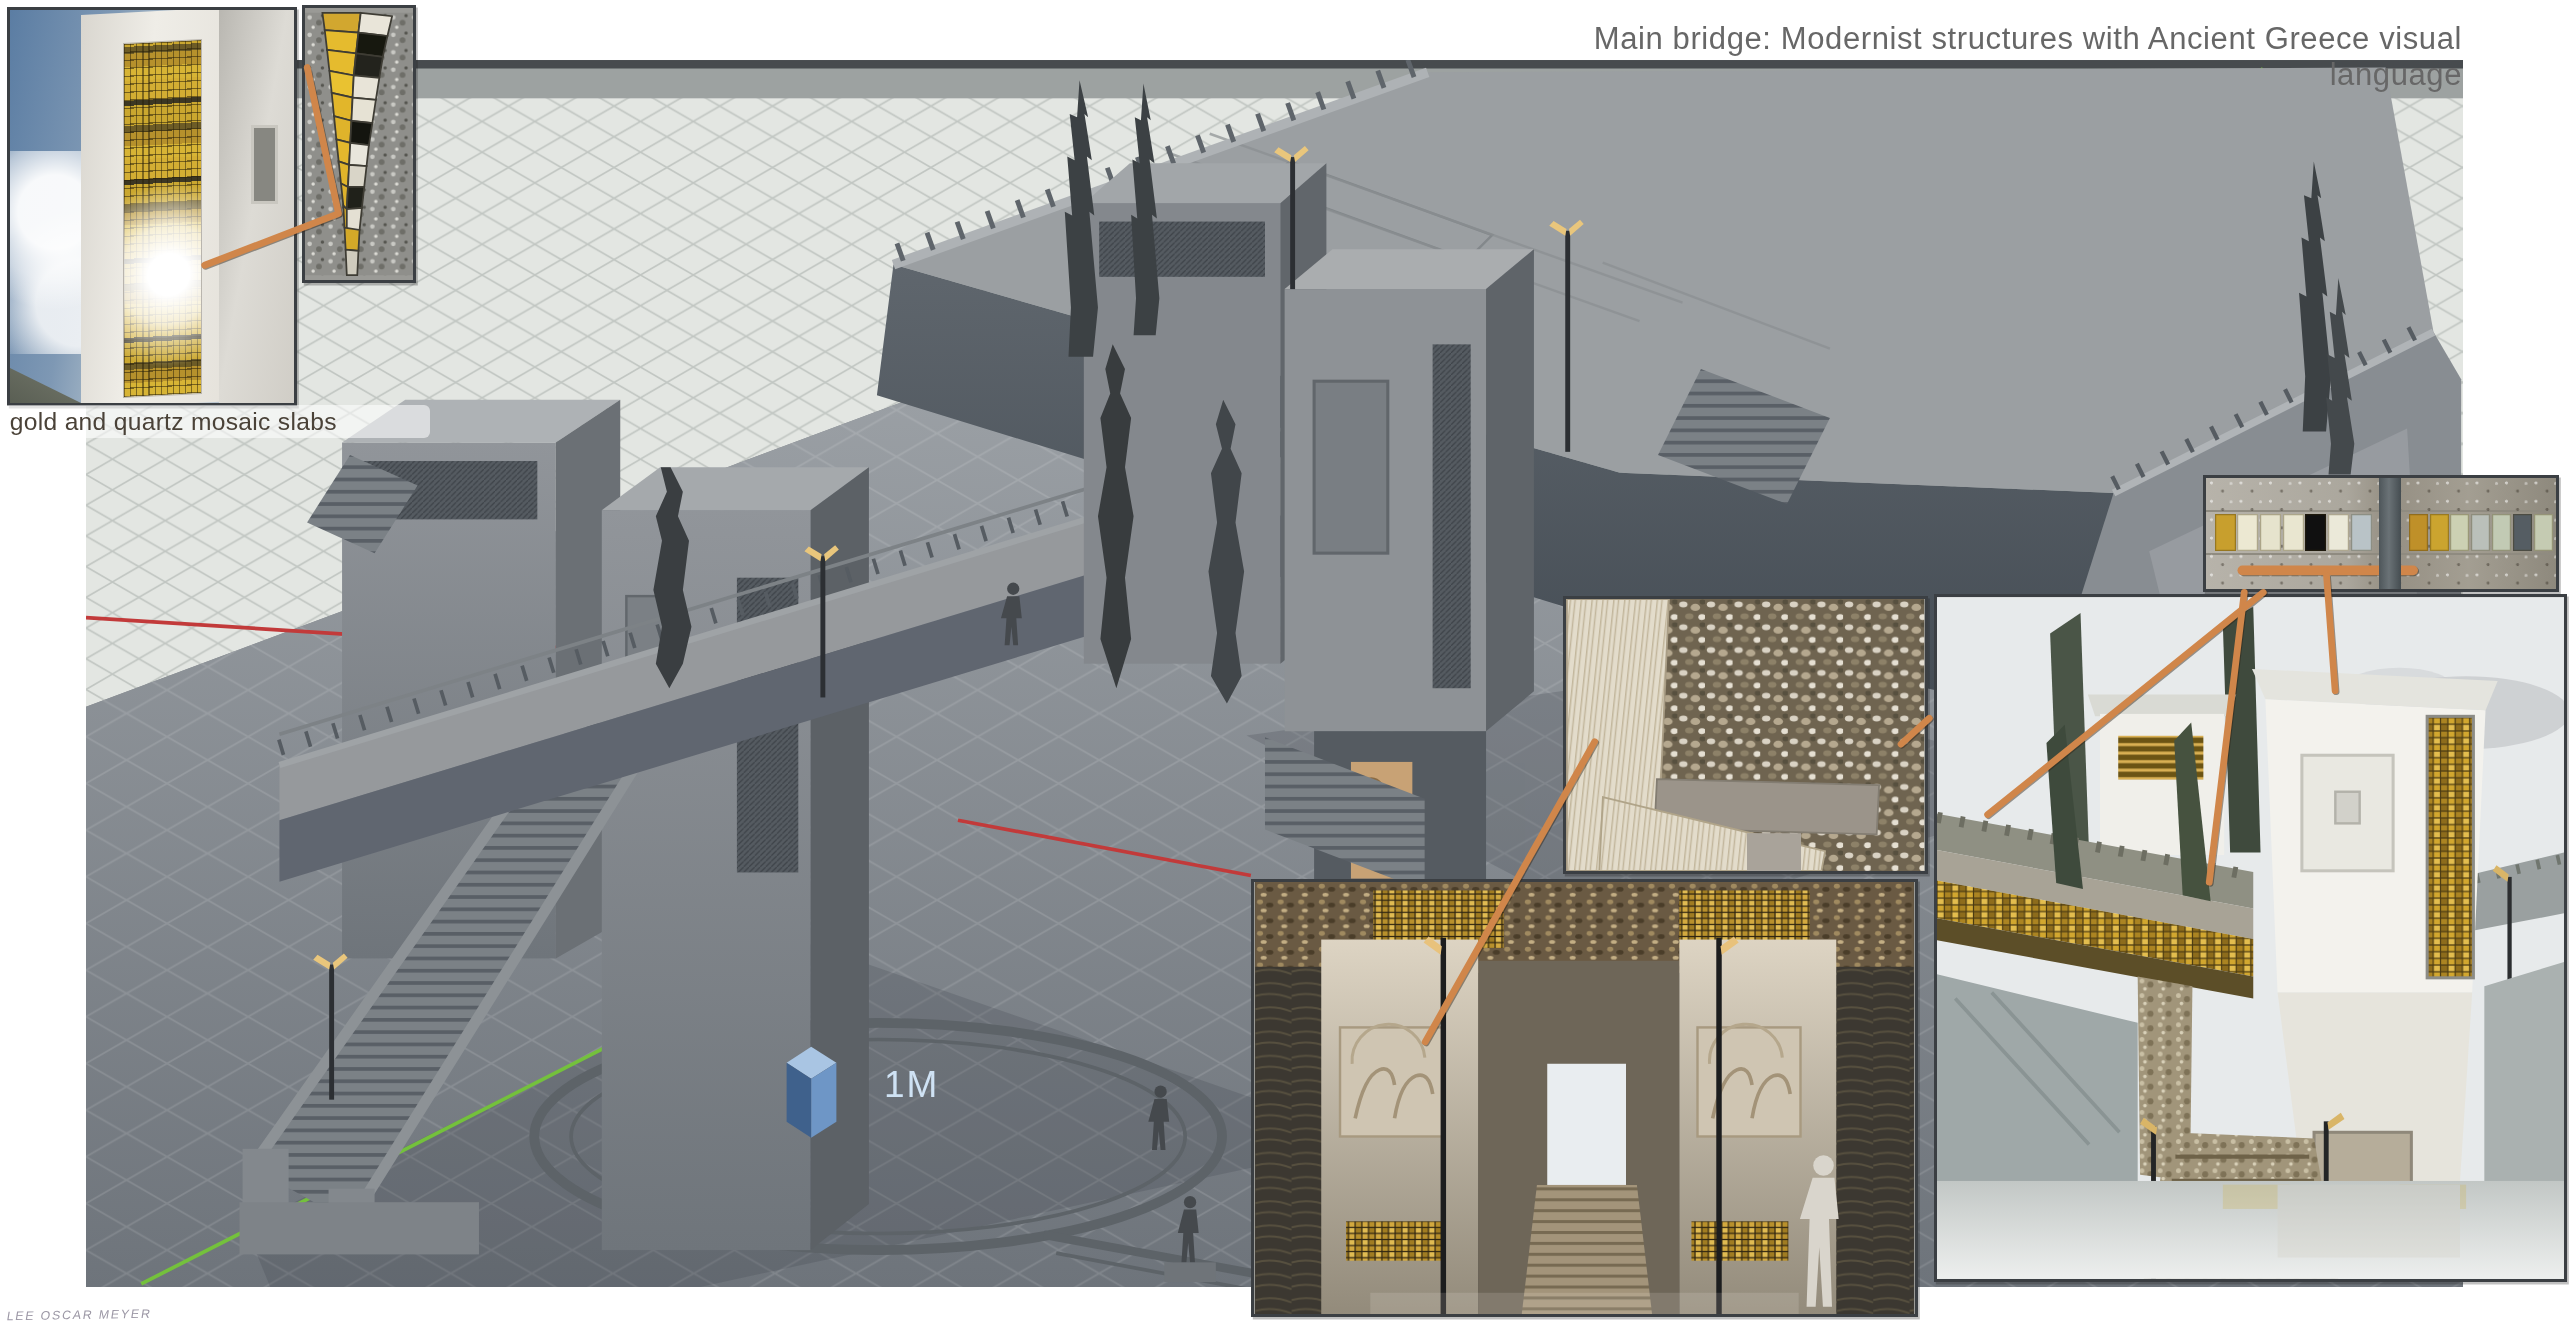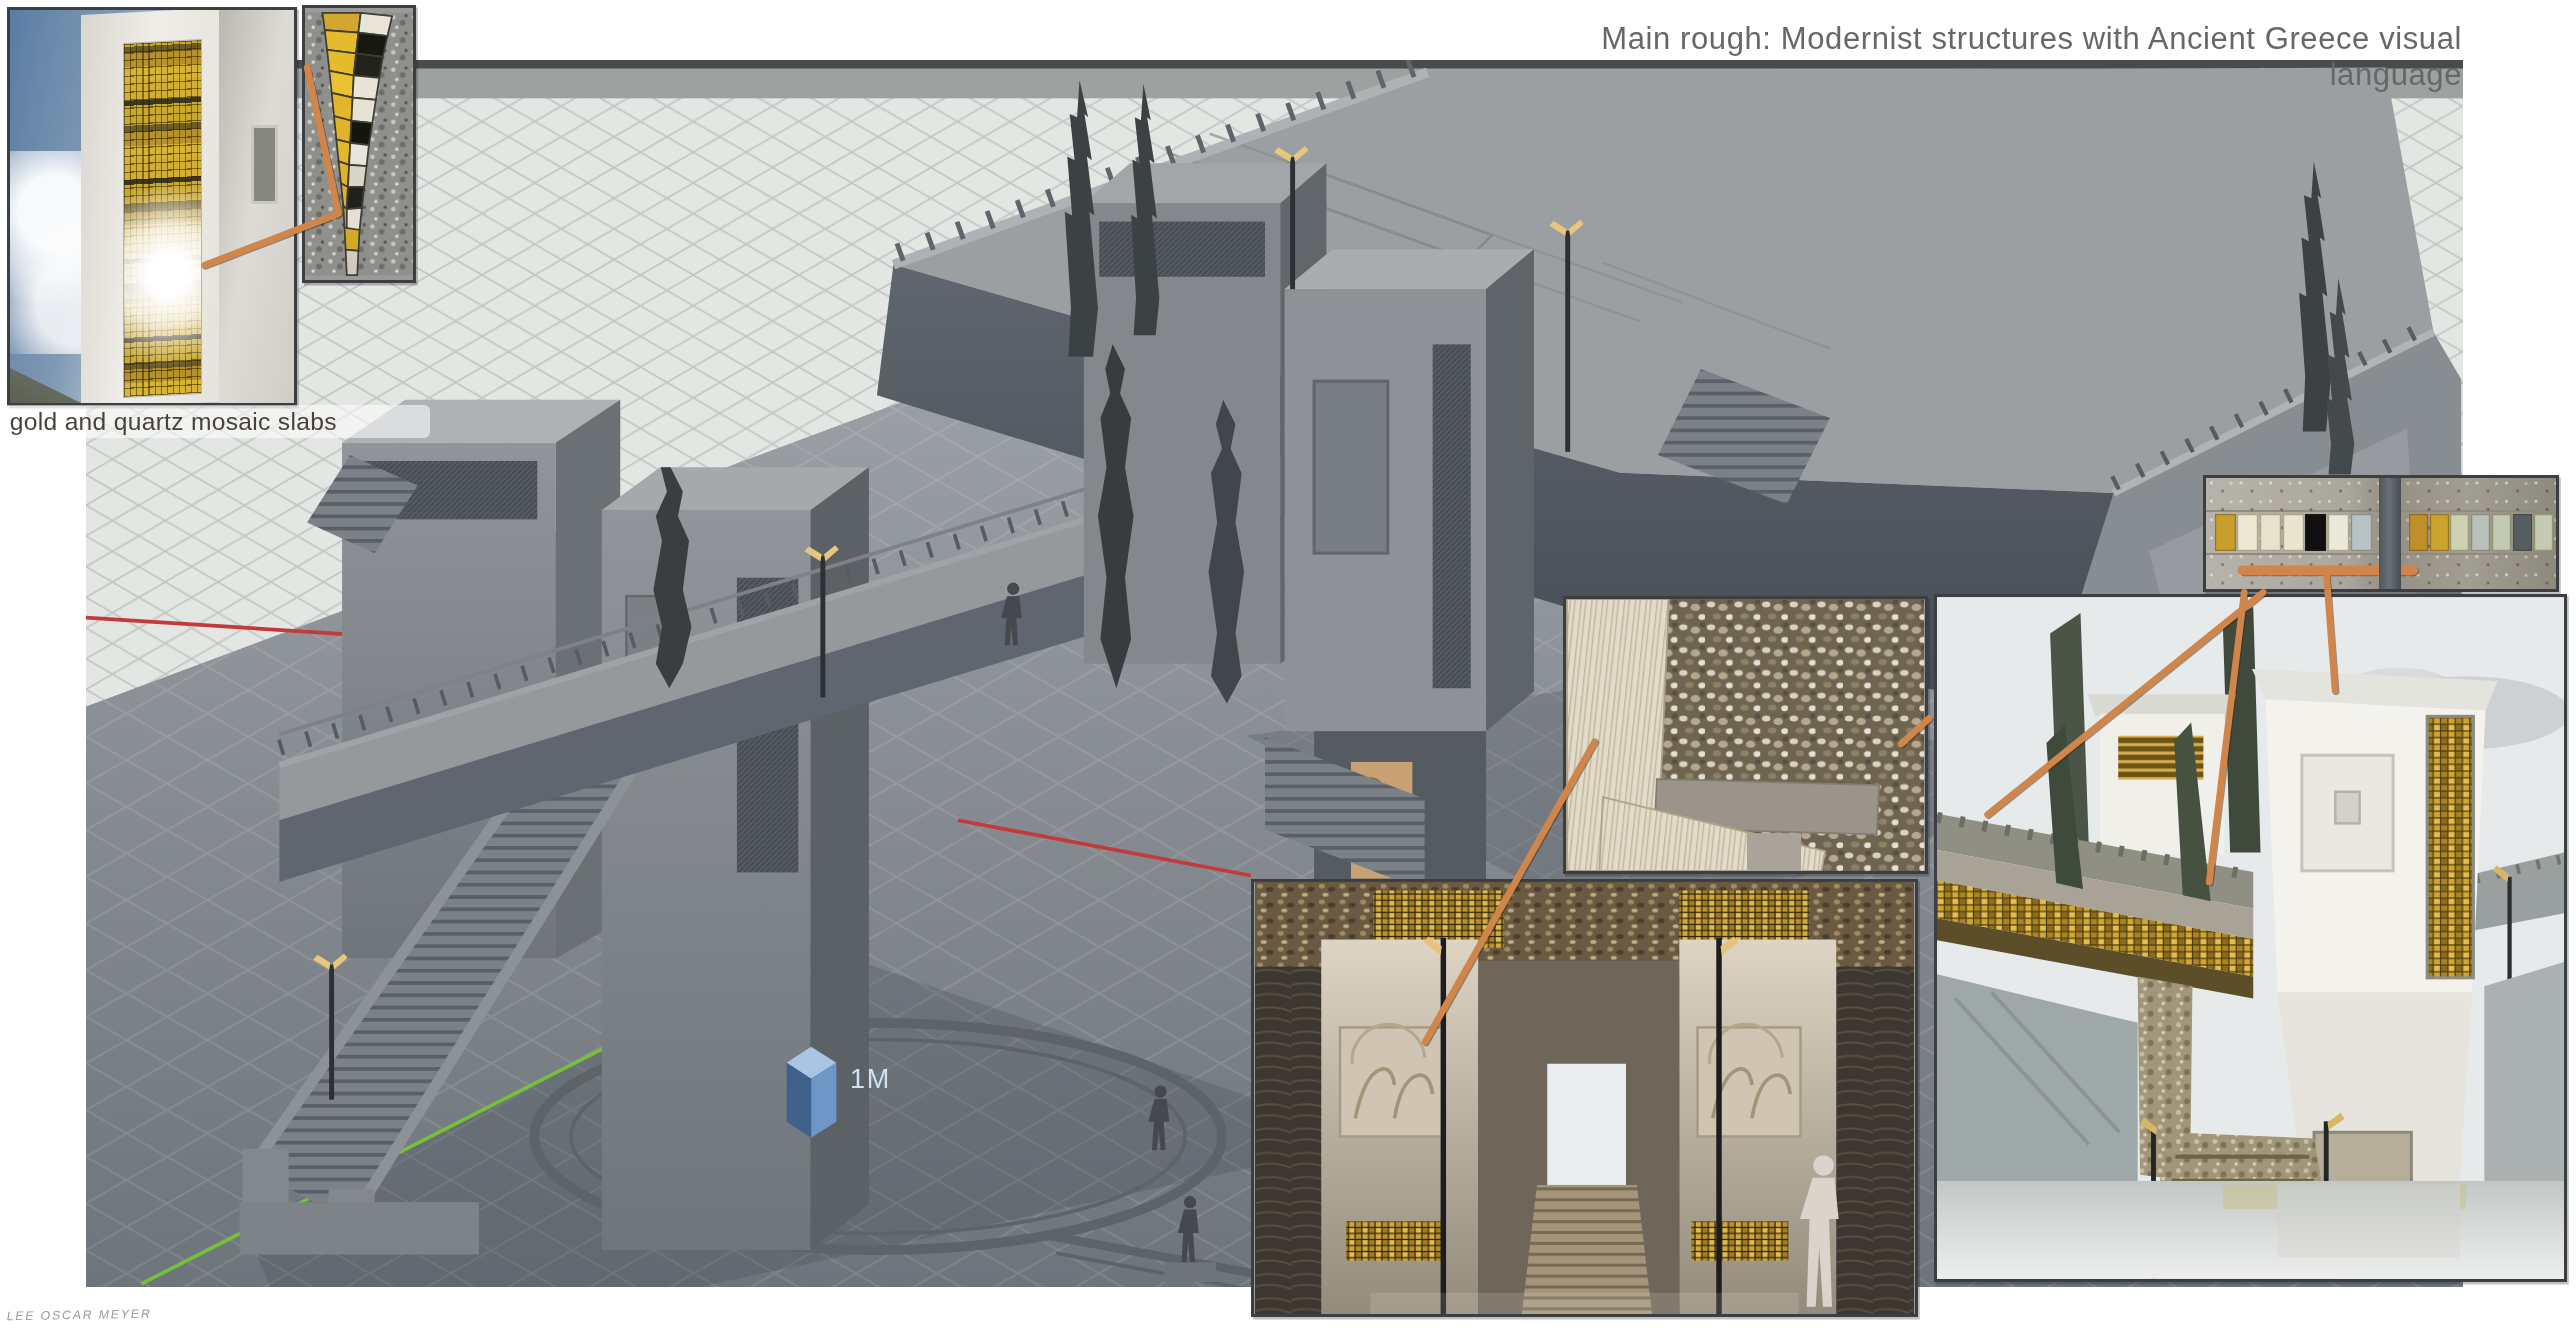--- a/index.html
+++ b/index.html
@@ -13,21 +13,21 @@
   body{font-family:"Liberation Sans",sans-serif;}
   #stage{position:relative;width:2576px;height:1328px;background:var(--page-bg);overflow:hidden;}
   .abs{position:absolute;}
   #viewport{left:86px;top:60px;width:2377px;height:1227px;background:#85898e;}
   #viewport svg{display:block;width:100%;height:100%;}
   .inset{position:absolute;border:3.1px solid var(--inset-border);box-shadow:1.8px 2.5px 0 rgba(30,30,30,.28);overflow:hidden;background:#9a9a96;}
   .inset svg{display:block;width:100%;height:100%;}
   #title{left:1461px;top:21px;width:1001px;text-align:right;font-size:31px;letter-spacing:0.6px;color:var(--title-text);}
   #cap-mosaic{left:0px;top:405px;width:430px;height:33px;background:rgba(255,255,255,.55);color:var(--caption-dark-text);font-size:24.6px;line-height:33px;padding-left:9.8px;letter-spacing:0.3px;border-radius:6px;}
   #cap-concrete{left:1561px;top:555px;width:614px;font-size:27px;color:var(--caption-light-text);letter-spacing:0.6px;}
-  #scale-label{left:850px;top:1064px;font-size:27px;color:var(--scale-label-text);letter-spacing:1.8px;}
+  #scale-label{left:884px;top:1064px;font-size:37px;color:var(--scale-label-text);letter-spacing:1.8px;}
   #signature{left:7.4px;top:1308px;font-size:12.3px;color:var(--signature-text);letter-spacing:1.8px;transform:skewX(-10deg) rotate(-1deg);opacity:.85;}
   #annotations{left:0;top:0;width:2576px;height:1328px;pointer-events:none;filter:drop-shadow(1.8px 1.8px 0.6px rgba(45,33,20,.45));}
   
   #inset-tl1{left:6.8px;top:6.8px;width:290px;height:399px;
     background:linear-gradient(100deg,#5b7da3 0%,#7e98b4 30%,#a9bac8 46%,#b9c5cf 60%);}
   #tl1-cloud{left:-18.4px;top:141px;width:160px;height:203px;
     background:radial-gradient(circle at 40% 30%,rgba(255,255,255,.95) 0 37px,rgba(255,255,255,.55) 68px,transparent 98px),
                radial-gradient(circle at 55% 75%,rgba(244,246,248,.9) 0 43px,transparent 92px);}
   #tl1-building{left:71px;top:4.9px;width:154px;height:394px;background:linear-gradient(95deg,#d9d6cf,#efede7 40%,#e4e1da);
     transform:skewY(-3deg);transform-origin:top left;}
@@ -498,21 +498,21 @@
 
       <rect x="0" y="960" width="1031" height="161" fill="url(#r-floor)"></rect>
       <g opacity=".35">
         <rect x="470" y="966" width="110" height="40" fill="#cdb96a"></rect>
         <rect x="760" y="966" width="110" height="40" fill="#cdb96a"></rect>
         <rect x="560" y="966" width="300" height="120" fill="#d4d2c8"></rect>
       </g>
     </svg>
   </div>
 
-  <div id="title" class="abs">Main rough: Modernist structures with Ancient Greece visual language</div>
+  <div id="title" class="abs">Main bridge: Modernist structures with Ancient Greece visual language</div>
   <div id="cap-mosaic" class="abs">gold and quartz mosaic slabs</div>
   <div id="scale-label" class="abs">1M</div>
   <div id="signature" class="abs">LEE OSCAR MEYER</div>
 
   <svg id="annotations" class="abs" viewBox="0 0 4195 2163">
     <g fill="none" style="stroke:var(--annotation-copper)" stroke-width="11" stroke-linecap="round" stroke-linejoin="round">
       <polyline points="500,110 551,348 333,432"></polyline>
       <line x1="3652" y1="929" x2="3930" y2="929" stroke-width="16"></line>
       <polyline points="3789,937 3803,1125"></polyline>
       <polyline points="3655,965 3598,1437"></polyline>

